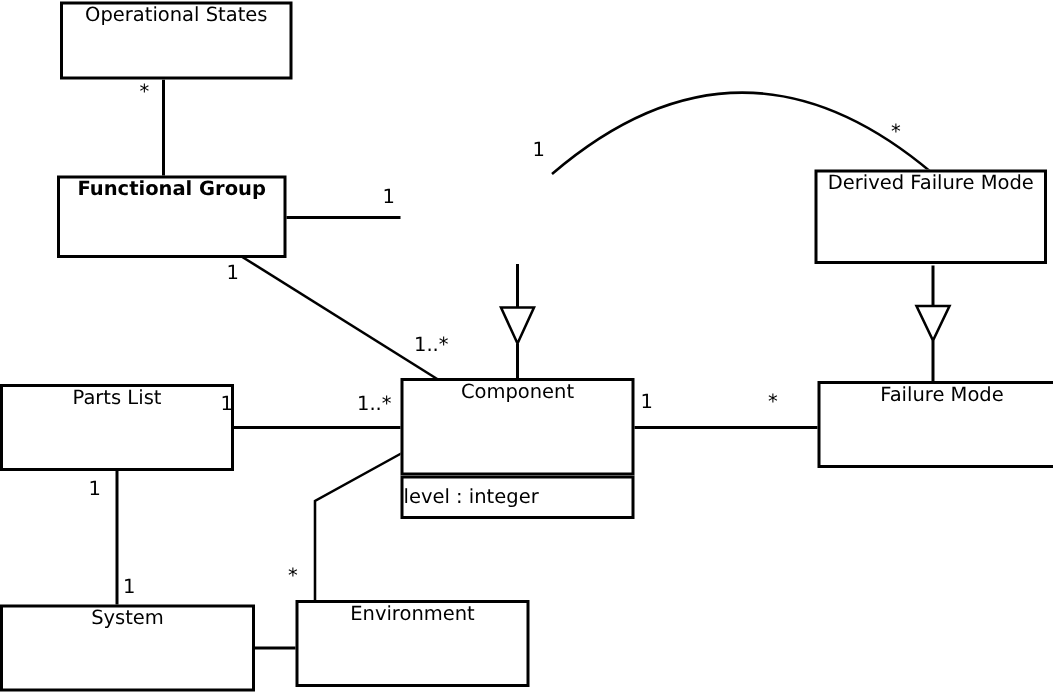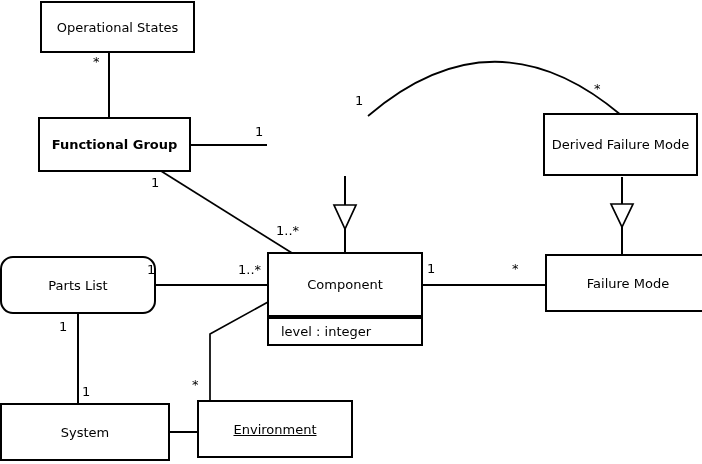--- a/index.html
+++ b/index.html
@@ -22,37 +22,36 @@
     width: 702px;
     height: 464px;
     z-index: 0;
   }
   .uml-class {
     position: absolute;
     box-sizing: border-box;
     border: 2px solid #000000;
     background: #ffffff;
     display: flex;
-    align-items: center;
     justify-content: center;
     font-size: 13px;
     color: #000000;
     z-index: 1;
     text-align: center;
     white-space: nowrap;
   }
   .uml-attr {
     position: absolute;
     box-sizing: border-box;
     border: 2px solid #000000;
     background: #ffffff;
     display: flex;
     align-items: center;
     justify-content: flex-start;
-    padding-left: 12px;
+    padding-left: 0;
     font-size: 13px;
     color: #000000;
     z-index: 1;
     white-space: nowrap;
   }
   .mult {
     position: absolute;
     font-size: 13px;
     color: #000000;
     z-index: 2;
@@ -100,40 +99,40 @@
 
   <div class="uml-class" style="left:38px; top:117px; width:153px; height:55px;font-weight:bold;">
     <span>Functional Group</span>
   </div>
 
 
   <div class="uml-class" style="left:543px; top:113px; width:155px; height:63px;">
     <span>Derived Failure Mode</span>
   </div>
 
-  <div class="uml-class" style="left:0px; top:256px; width:156px; height:58px;border-radius:13px;">
+  <div class="uml-class" style="left:0px; top:256px; width:156px; height:58px;">
     <span>Parts List</span>
   </div>
 
   <div class="uml-class" style="left:267px; top:252px; width:156px; height:65px;">
     <span>Component</span>
   </div>
   <div class="uml-attr" style="left:267px; top:317px; width:156px; height:29px;">
     <span>level : integer</span>
   </div>
 
   <div class="uml-class" style="left:545px; top:254px; width:166px; height:58px;">
     <span>Failure Mode</span>
   </div>
 
   <div class="uml-class" style="left:0px; top:403px; width:170px; height:58px;">
     <span>System</span>
   </div>
 
-  <div class="uml-class" style="left:197px; top:400px; width:156px; height:58px;text-decoration:underline;">
+  <div class="uml-class" style="left:197px; top:400px; width:156px; height:58px;">
     <span>Environment</span>
   </div>
 
   <span class="mult" style="left:93px; top:55px;">*</span>
 
   <span class="mult" style="left:255px; top:125px;">1</span>
 
   <span class="mult" style="left:355px; top:94px;">1</span>
 
   <span class="mult" style="left:594px; top:82px;">*</span>

